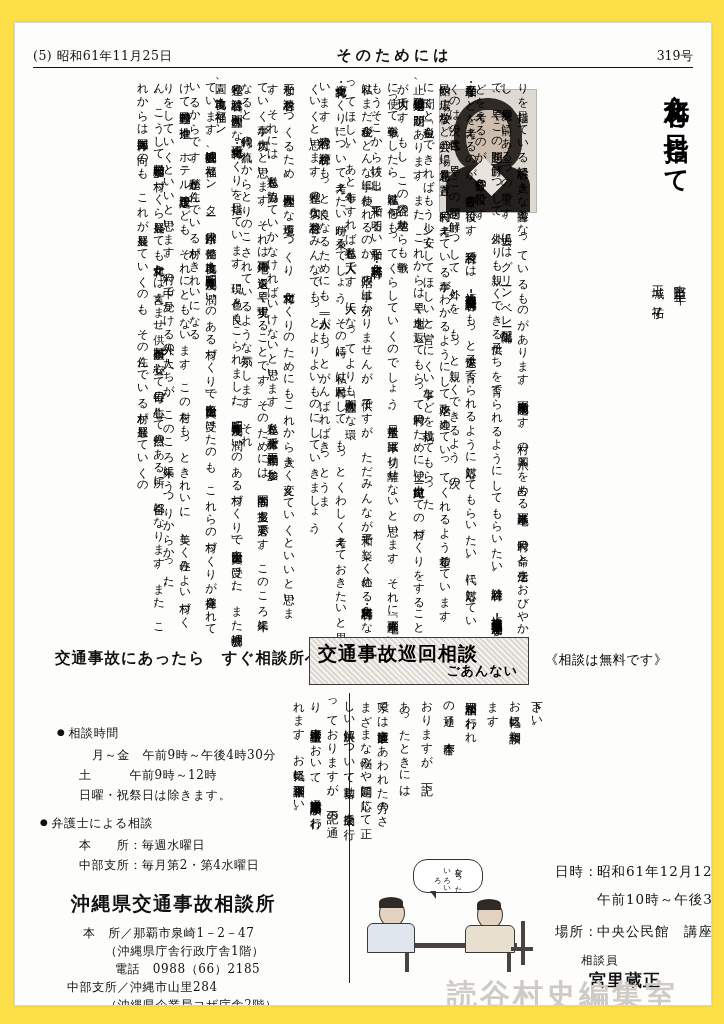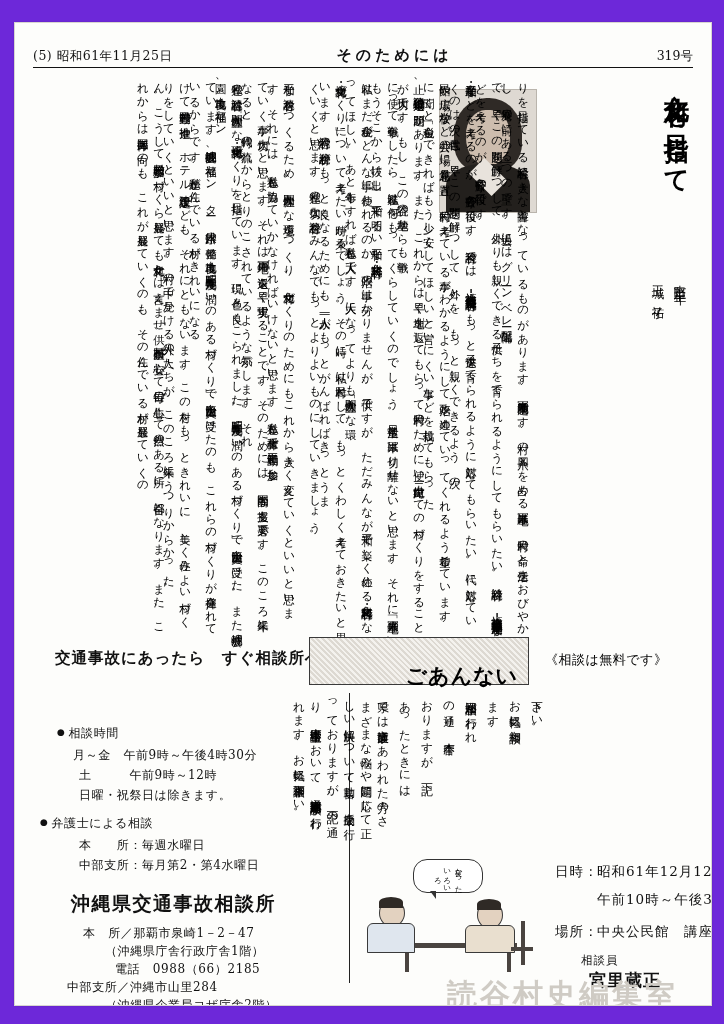--- a/index.html
+++ b/index.html
@@ -10,21 +10,21 @@
     width: 724px;
     height: 1024px;
     background: #ffffff;
     font-family: "DejaVu Serif", "Liberation Serif", serif;
     overflow: hidden;
   }
   .page {
     position: relative;
     width: 724px;
     height: 1024px;
-    background: #6d28d9;
+    background: #fde047;
   }
   .paper {
     position: absolute;
     left: 14px;
     top: 22px;
     width: 696px;
     height: 982px;
     background: #fdfdfb;
     border: 1px solid #d8d6d0;
     box-shadow: 0 0 2px rgba(0,0,0,0.12);
@@ -168,21 +168,21 @@
   .banner-box .t1 {
     position: absolute;
     left: 8px; top: 3px;
     font-size: 19px;
     font-weight: bold;
     letter-spacing: 1px;
   }
   .banner-box .t2 {
     position: absolute;
     right: 10px; top: 24px;
-    font-size: 21px;
+    font-size: 13px;
     font-weight: bold;
     letter-spacing: 1px;
   }
   .banner-free {
     position: absolute;
     left: 512px;
     top: 14px;
     font-size: 13px;
     letter-spacing: 0.5px;
   }
@@ -365,31 +365,32 @@
       <div class="acol vtext" style="right:260px;">ていく事が大切だと思います。それは軍用地の返還を早く実現することです。そのためには、国際的な支援も必要です。このころ来年になると、時代の流れからとりのこされているような気がします。それ</div>
       <div class="acol vtext" style="right:286px;">私達の読谷村は「人間性豊かな環境・文化村づくり」を目指しています。現に色々と良くこられました。昭和五十九年度に「潤いのある村づくり」で自治大臣賞を受けた。また残波岬公園、土地改良、福祉セン</div>
       <div class="acol vtext" style="right:312px;">ています。残波岬公園、福祉セン　ター、排水路の整備、土地改良、昭和五十九年度に「潤いのある村づくり」で自治大臣賞を受けたのも、これらの村づくりが発揮されているからです。私達が住んでいる村がきれいになる</div>
       <div class="acol vtext" style="right:338px;">けて村民運動の推進や、ホテル建設予定なども、それにともないます。この村をもっときれいに、美しく住みよい村づくりをしていくといいと思います。村の中で見かける外人の人たちが。このころ来年にうつりからかった。</div>
       <div class="acol vtext" style="right:364px;">ん。こうして村民総参加の村づくら発展しても文化村とは言えませ供、村民全員が安心して毎日の生心して自然のある所に、都合になります。また、これからは海邦国体に向のも、これが発展していくのも、その住んでいる村が発展していくの</div>
     </div>
 
     <div class="banner">
       <div class="banner-left">交通事故にあったら　すぐ相談所へ</div>
       <div class="banner-box">
+        <span class="t1">交通事故巡回相談</span>
         <span class="t2">ごあんない</span>
       </div>
       <div class="banner-free">《相談は無料です》</div>
     </div>
 
     <div class="lower">
       <div class="divider-v"></div>
 
       <div class="lower-left">
         <div class="ll-line bullet" style="left:24px; top:34px;">相談時間</div>
-        <div class="ll-line" style="left:40px; top:56px;">月～金　午前9時～午後4時30分</div>
+        <div class="ll-line" style="left:59px; top:56px;">月～金　午前9時～午後4時30分</div>
         <div class="ll-line" style="left:46px; top:76px;">土　　　午前9時～12時</div>
         <div class="ll-line" style="left:46px; top:96px;">日曜・祝祭日は除きます。</div>
         <div class="ll-line bullet" style="left:7px; top:124px;">弁護士による相談</div>
         <div class="ll-line" style="left:46px; top:146px;">本　　所：毎週水曜日</div>
         <div class="ll-line" style="left:46px; top:166px;">中部支所：毎月第2・第4水曜日</div>
 
         <div class="office-title">沖縄県交通事故相談所</div>
         <div class="ll-line" style="left:50px; top:234px;">本　所／那覇市泉崎1－2－47</div>
         <div class="ll-line" style="left:72px; top:252px;">（沖縄県庁舎行政庁舎1階）</div>
         <div class="ll-line" style="left:82px; top:270px;">電話　0988（66）2185</div>

